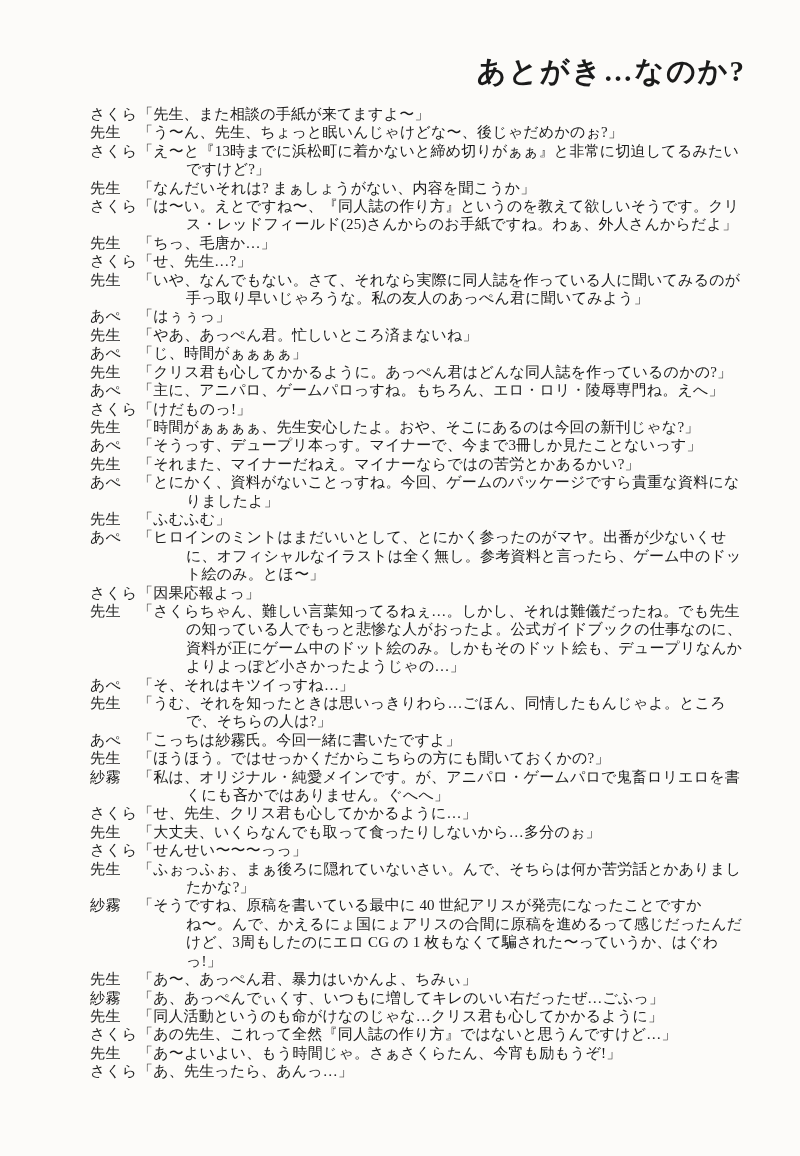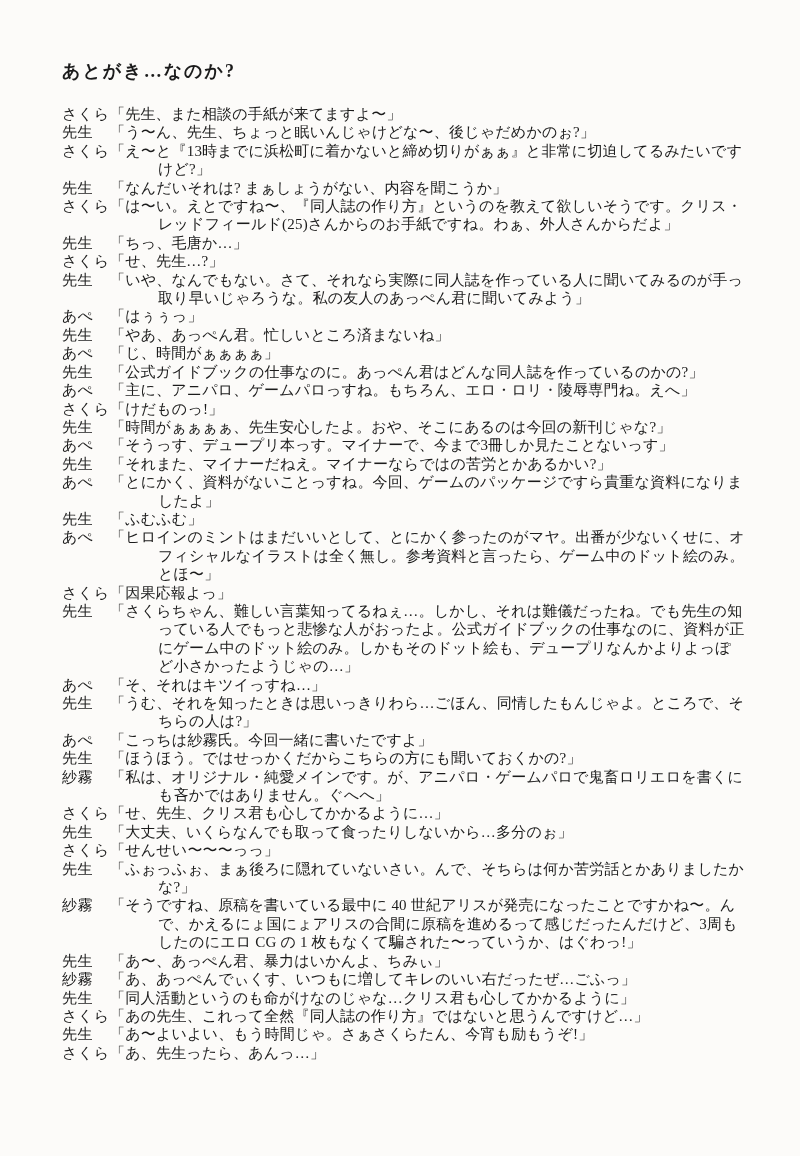--- a/index.html
+++ b/index.html
@@ -13,35 +13,36 @@
     height: 1156px;
     margin: 0 auto;
     box-sizing: border-box;
     background: #fcfbf9;
     color: #1b1b1b;
     font-family: "Liberation Serif", "DejaVu Serif", serif;
     padding: 54px 54px 20px 62px;
     overflow: hidden;
   }
   .title {
-    font-size: 18px;
+    font-size: 29px;
     font-weight: bold;
-    text-align: left;
+    text-align: right;
     letter-spacing: 2px;
     margin: 0 0 17px 0;
     line-height: 34px;
   }
   .script {
     width: 100%;
   }
   .line {
     display: flex;
     align-items: flex-start;
     font-size: 15px;
     line-height: 18.4px;
+    margin-left: 28px;
   }
   .speaker {
     flex: 0 0 auto;
     min-width: 48px;
     white-space: nowrap;
     letter-spacing: 0.5px;
   }
   .dialogue {
     flex: 1 1 auto;
     padding-left: 48px;
@@ -108,21 +109,21 @@
         <span class="dialogue">「やあ、あっぺん君。忙しいところ済まないね」</span>
       </div>
 
       <div class="line">
         <span class="speaker">あぺ</span>
         <span class="dialogue">「じ、時間がぁぁぁぁ」</span>
       </div>
 
       <div class="line">
         <span class="speaker">先生</span>
-        <span class="dialogue">「公式ガイドブックの仕事なのに。あっぺん君はどんな同人誌を作っているのかの?」</span>
+        <span class="dialogue">「クリス君も心してかかるように。あっぺん君はどんな同人誌を作っているのかの?」</span>
       </div>
 
       <div class="line">
         <span class="speaker">あぺ</span>
         <span class="dialogue">「主に、アニパロ、ゲームパロっすね。もちろん、エロ・ロリ・陵辱専門ね。えへ」</span>
       </div>
 
       <div class="line">
         <span class="speaker">さくら</span>
         <span class="dialogue">「けだものっ!」</span>

